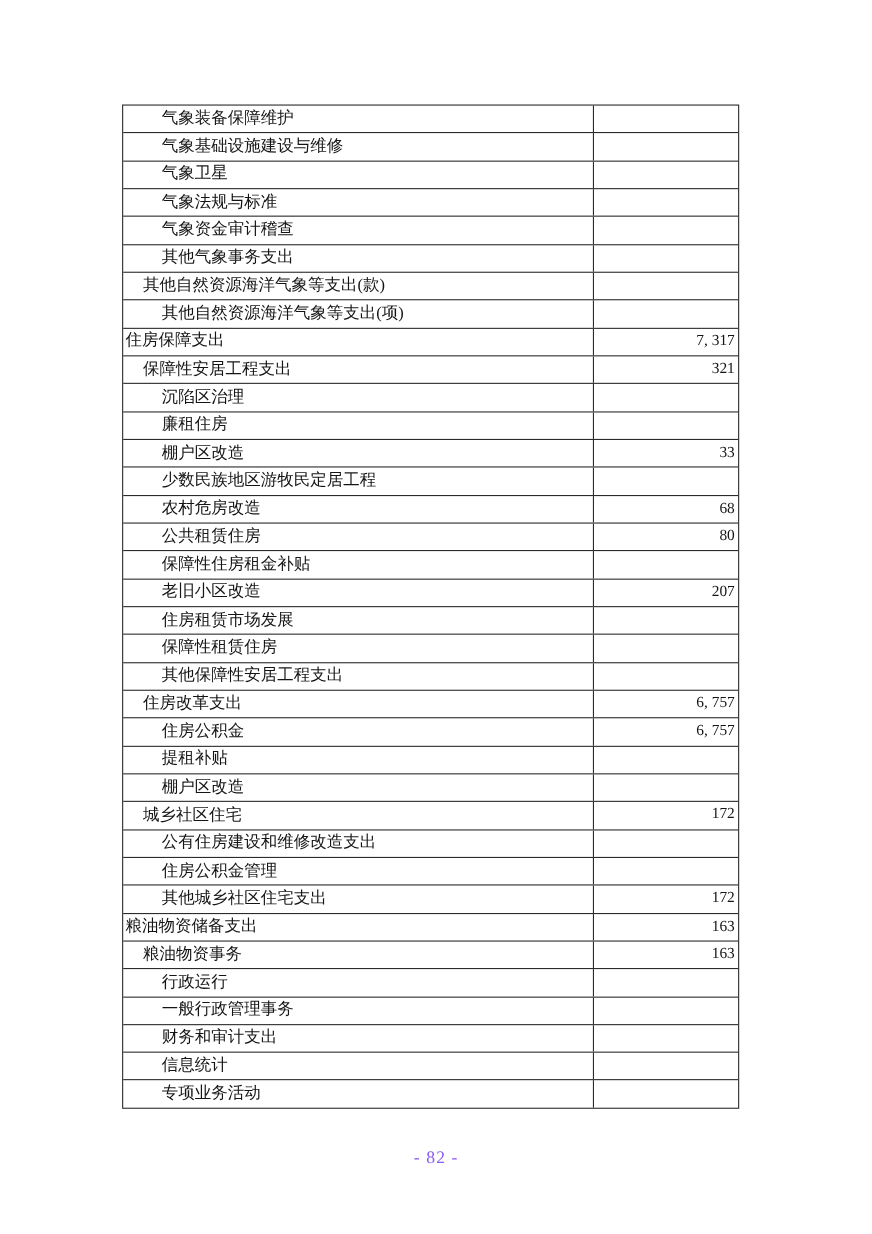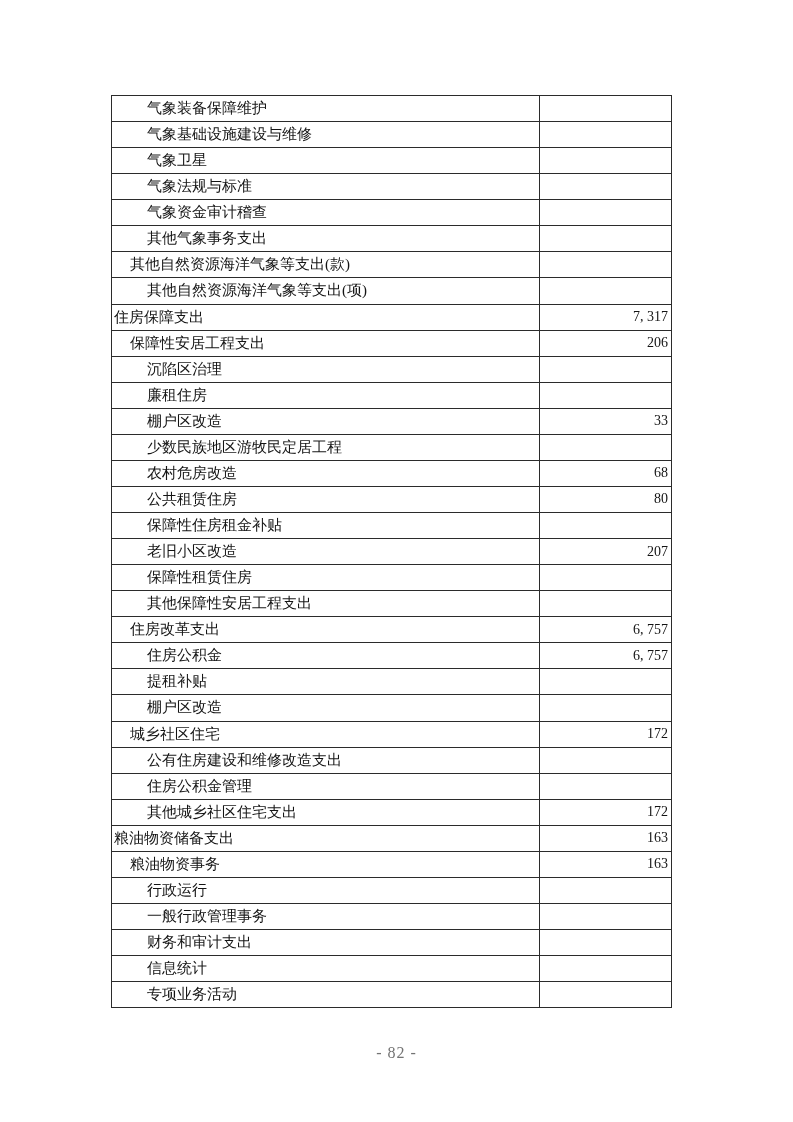--- a/index.html
+++ b/index.html
@@ -62,21 +62,21 @@
   .indent-0 { padding-left: 2px; }
   .indent-1 { padding-left: 18px; }
   .indent-2 { padding-left: 35px; }
   .page-number {
     position: absolute;
     top: 1044px;
     left: 0;
     width: 100%;
     text-align: center;
     font-size: 16px;
-    color: #737373;
+    color: #8b5cf6;
     letter-spacing: 1px;
   }
 </style>
 </head>
 <body>
 
 <div class="page">
   <div class="budget-table" id="budget-table">
   <div class="row">
     <div class="cell label indent-2">气象装备保障维护</div>
@@ -118,21 +118,21 @@
     <div class="cell value"></div>
   </div>
 
   <div class="row">
     <div class="cell label indent-0">住房保障支出</div>
     <div class="cell value">7, 317</div>
   </div>
 
   <div class="row">
     <div class="cell label indent-1">保障性安居工程支出</div>
-    <div class="cell value">206</div>
+    <div class="cell value">321</div>
   </div>
 
   <div class="row">
     <div class="cell label indent-2">沉陷区治理</div>
     <div class="cell value"></div>
   </div>
 
   <div class="row">
     <div class="cell label indent-2">廉租住房</div>
     <div class="cell value"></div>
@@ -161,20 +161,24 @@
   <div class="row">
     <div class="cell label indent-2">保障性住房租金补贴</div>
     <div class="cell value"></div>
   </div>
 
   <div class="row">
     <div class="cell label indent-2">老旧小区改造</div>
     <div class="cell value">207</div>
   </div>
 
+  <div class="row">
+    <div class="cell label indent-2">住房租赁市场发展</div>
+    <div class="cell value"></div>
+  </div>
 
   <div class="row">
     <div class="cell label indent-2">保障性租赁住房</div>
     <div class="cell value"></div>
   </div>
 
   <div class="row">
     <div class="cell label indent-2">其他保障性安居工程支出</div>
     <div class="cell value"></div>
   </div>

